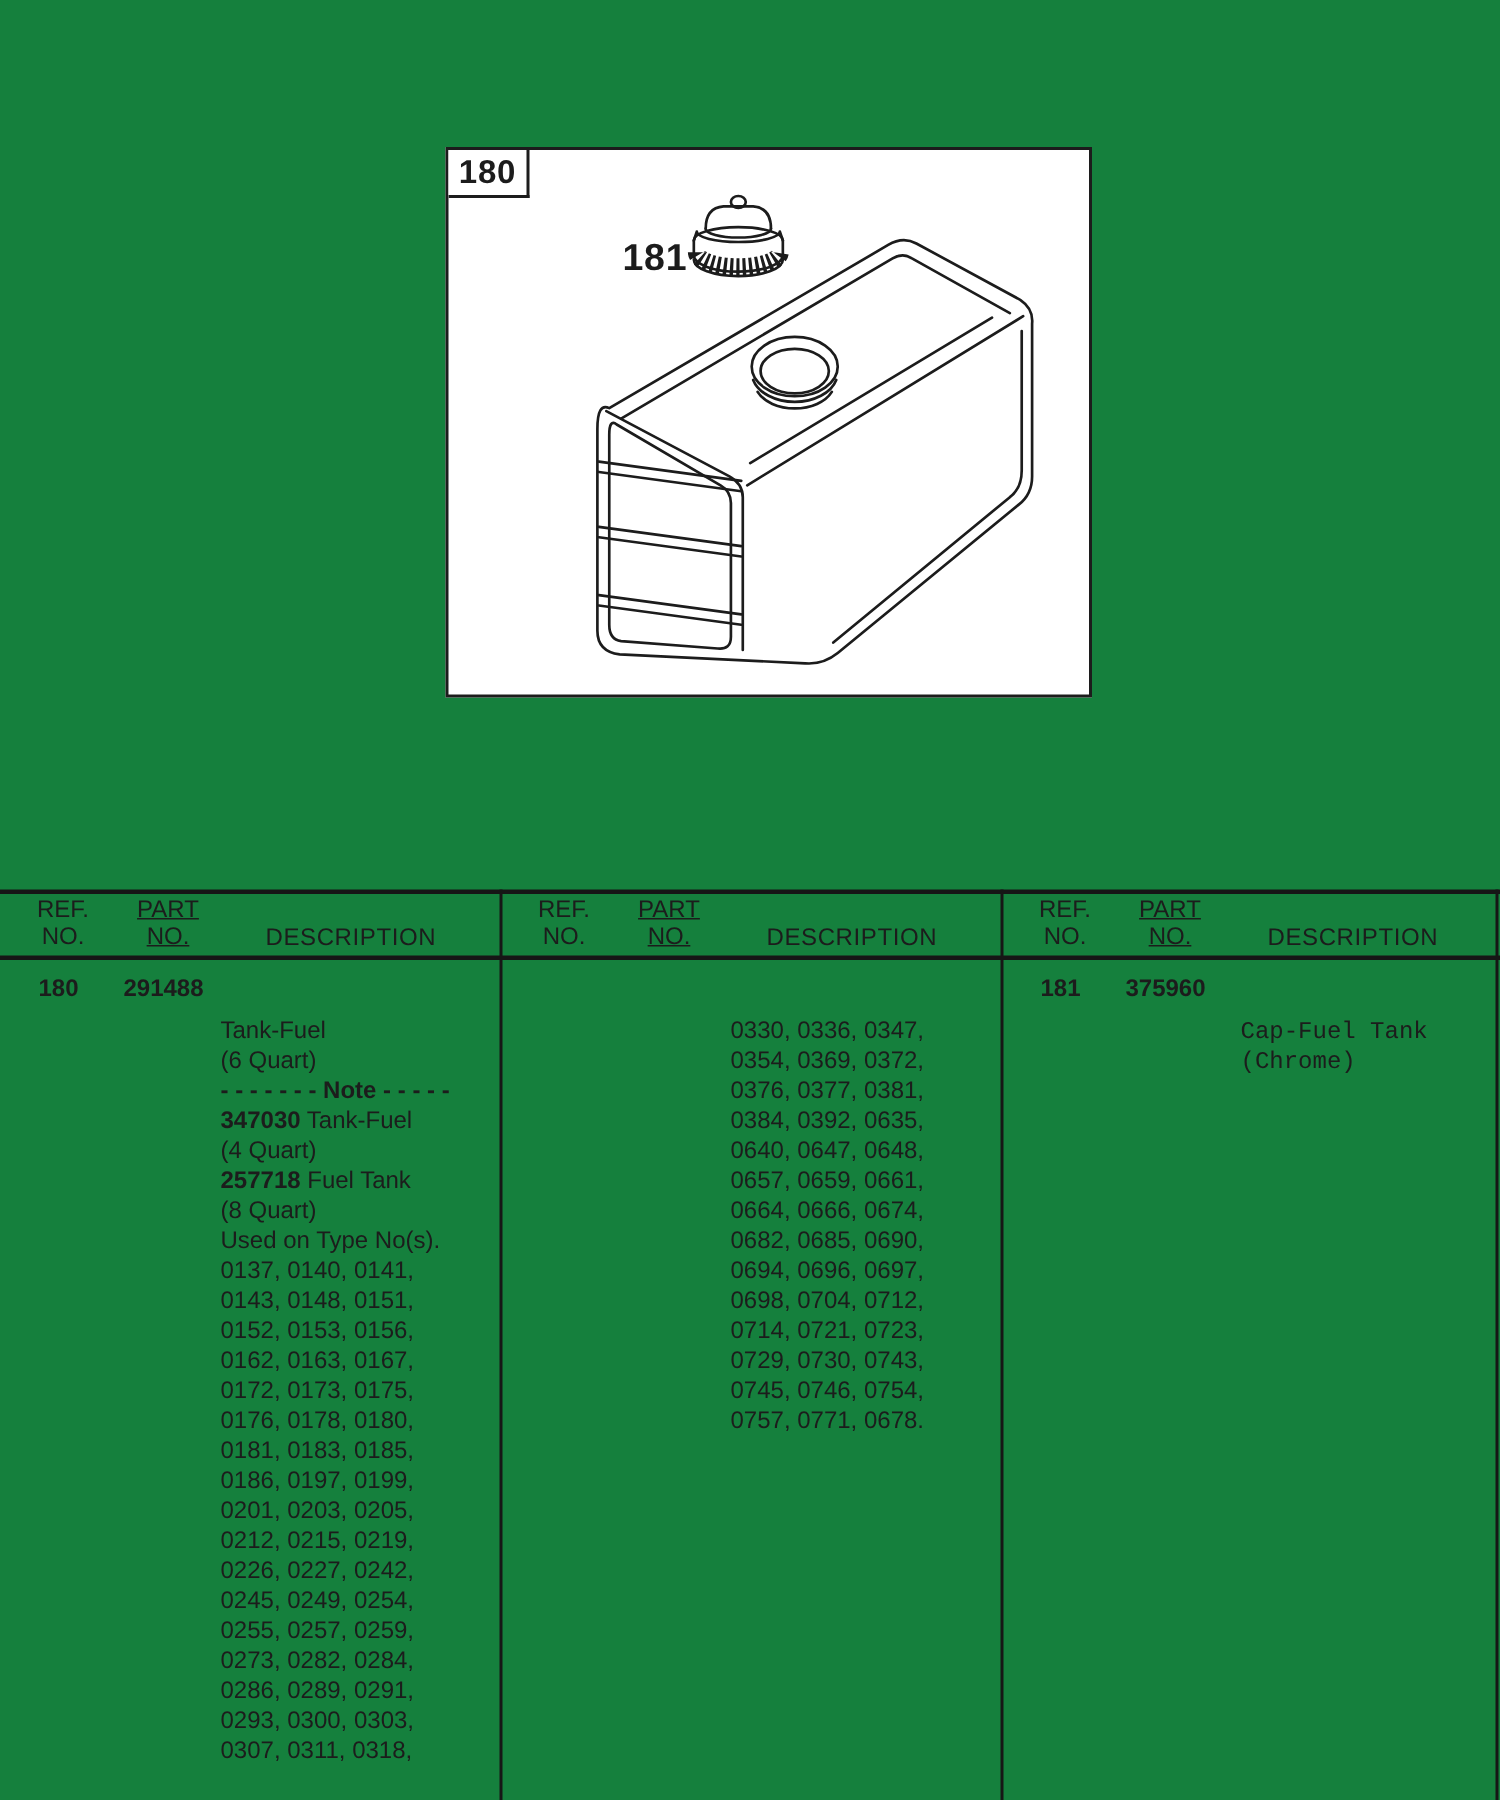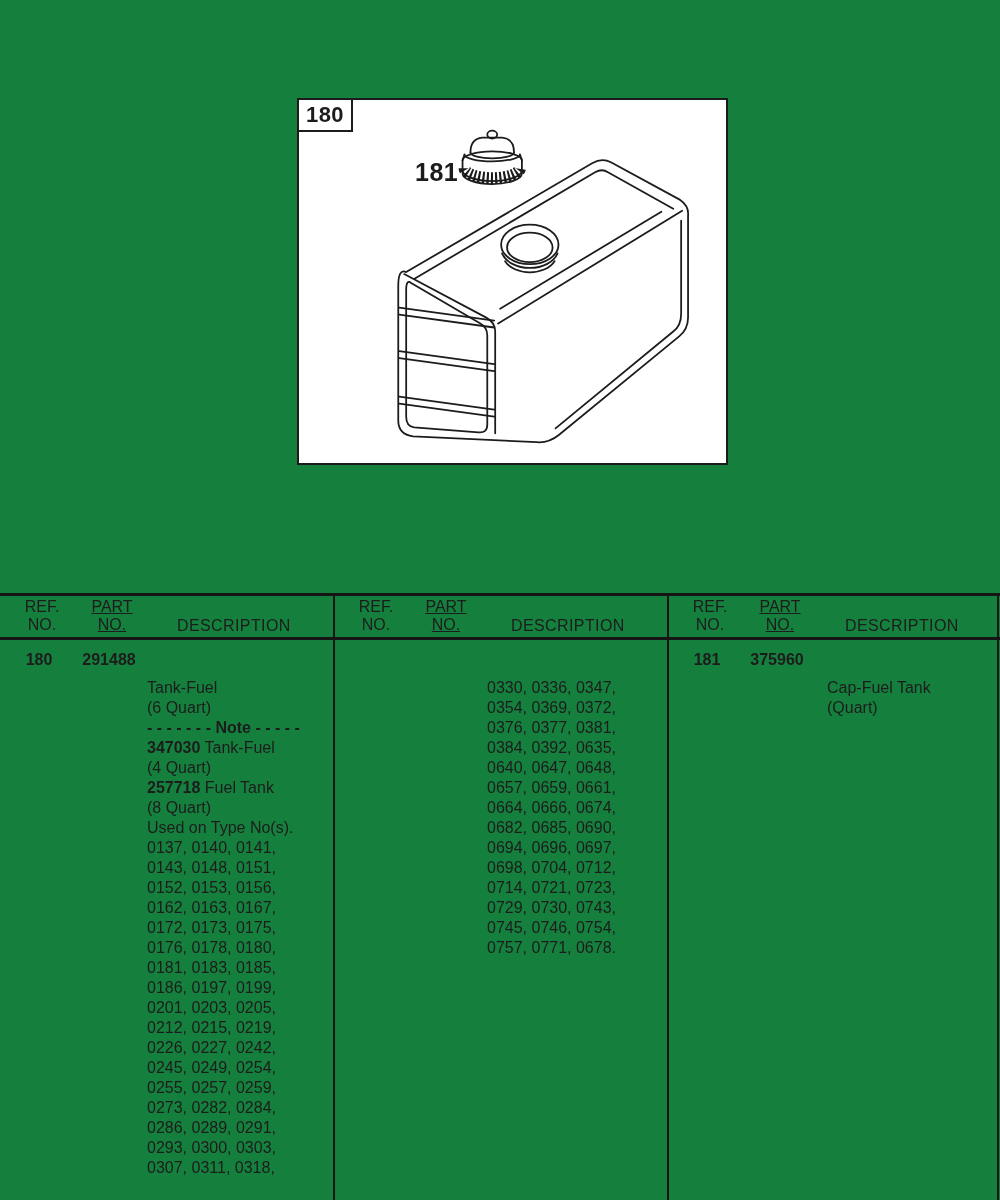--- a/index.html
+++ b/index.html
@@ -38,21 +38,21 @@
   .hdr-ref{left:14px;} .hdr-part{left:84px;text-decoration:underline;}
   .hdr-desc{
     position:absolute;top:24px;left:177px;font-size:16px;letter-spacing:0.4px;
   }
   .ref-val,.part-val{
     position:absolute;top:57px;font-weight:700;font-size:16px;line-height:20px;text-align:center;
   }
   .ref-val{left:12px;width:54px;}
   .part-val{left:78px;width:62px;}
   .desc{position:absolute;top:57px;font-size:16px;line-height:20px;margin-top:28px;}
-  .p1 .desc{left:147px;} .p2 .desc{left:153px;} .p3 .desc{left:159px;}
+  .p1 .desc{left:147px;} .p2 .desc{left:153px;} .p3 .desc{left:159px;font-family:Liberation Mono, monospace;}
   .dline{white-space:pre;}
   .b{font-weight:700;}
 </style>
 </head>
 <body>
 
 <div class="page">
 
   <div class="diagram-box">
     <svg width="427" height="363" viewBox="0 0 431 367">
@@ -173,18 +173,18 @@
     </div>
 
     <div class="panel p3">
       <div class="hdr-ref"><span>REF.</span><br><span>NO.</span></div>
       <div class="hdr-part"><span>PART</span><br><span>NO.</span></div>
       <div class="hdr-desc">DESCRIPTION</div>
       <div class="ref-val">181</div>
       <div class="part-val">375960</div>
       <div class="desc">
           <div class="dline"><span>Cap-Fuel Tank</span></div>
-          <div class="dline"><span>(Quart)</span></div>
+          <div class="dline"><span>(Chrome)</span></div>
         </div>
     </div>
   </div>
 
 </div>
 
 </body></html>

